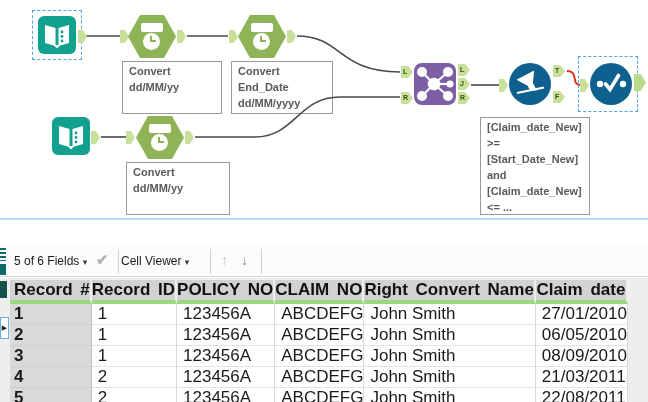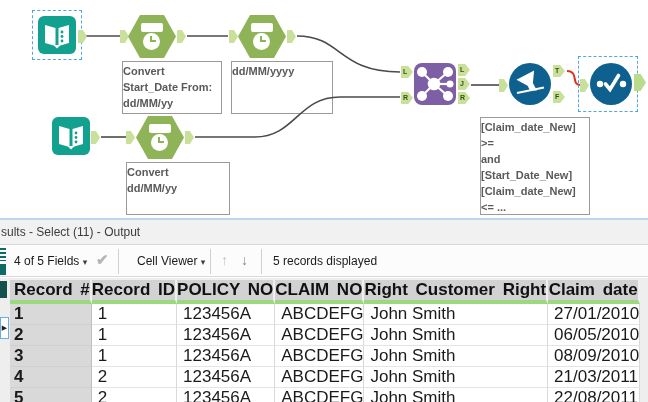--- a/index.html
+++ b/index.html
@@ -15,21 +15,21 @@
   .hex { width:48px; height:43px; background:#8FB457; clip-path:polygon(25% 0,75% 0,100% 50%,75% 100%,25% 100%,0 50%); position:relative; }
   .dt-card { position:absolute; left:13px; top:8px; width:22px; height:9px; background:#fff; border-radius:2px; }
   .dt-clock { position:absolute; left:15px; top:18px; width:17px; height:17px; background:#fff; border-radius:50%; }
   .dt-clock::before { content:""; position:absolute; left:7px; top:3px; width:2px; height:6px; background:#8FB457; }
   .dt-clock::after  { content:""; position:absolute; left:8px; top:7px; width:5px; height:2px; background:#8FB457; }
   .join-sq { width:42px; height:42px; border-radius:8px; background:#7D5FA5; }
   .circ { width:42px; height:42px; border-radius:50%; background:#0E608F; }
   .pent { position:absolute; width:9px; height:13px; background:#C9E09A; clip-path:polygon(0 0,55% 0,100% 50%,55% 100%,0 100%); }
   .pent-l { width:12px; height:12px; font-size:7px; font-weight:bold; color:#33510f; line-height:12px; text-align:left; padding-left:2px; background:#C9E09A; clip-path:polygon(0 0,60% 0,100% 50%,60% 100%,0 100%); position:absolute; }
   .pent-big { position:absolute; width:12px; height:17px; background:#B9DC8A; clip-path:polygon(0 0,55% 0,100% 50%,55% 100%,0 100%); }
-  .ann { position:absolute; background:#fff; border:1px solid #9a9a9a; color:#5a5a5a; font-size:11px; font-weight:bold; line-height:16px; padding:1px 0; }
+  .ann { position:absolute; background:#fff; border:1px solid #9a9a9a; color:#5a5a5a; font-size:11px; font-weight:bold; line-height:16px; padding:1px 6px; }
   #wires { position:absolute; left:0; top:0; width:648px; height:218px; pointer-events:none; }
 
   
   #divider { position:absolute; left:0; top:218px; width:648px; height:2px; background:#bcd6ee; }
   #res-header { position:absolute; left:0; top:220px; width:648px; height:25px; background:#f1f1f1; border-bottom:1px solid #d8d8d8; color:#3c3c3c; font-size:12px; line-height:25px; }
   #res-header span { padding-left:1px; }
   #res-toolbar { position:absolute; left:0; top:246px; width:648px; height:31px; background:#fcfcfc; border-bottom:1px solid #d9d9d9; }
   .tb-item { position:absolute; top:8px; font-size:12px; color:#1a1a1a; white-space:nowrap; }
   .tb-sep { position:absolute; top:3px; width:1px; height:25px; background:#d0d0d0; }
   .tb-caret { color:#404040; font-size:9px; }
@@ -47,35 +47,35 @@
 </style>
 </head>
 <body>
 
 <div id="app">
 
   <div id="canvas">
 
     <div class="ann" style="left:122px;top:61px;width:100px;height:53px;">
       <div>Convert</div>
-      <div>Start_Date From:</div>
       <div>dd/MM/yy</div>
     </div>
     <div class="ann" style="left:231px;top:61px;width:102px;height:53px;">
+      <div>Convert End_Date</div>
       <div>dd/MM/yyyy</div>
     </div>
     <div class="ann" style="left:126px;top:162px;width:104px;height:53px;">
       <div>Convert</div>
       <div>dd/MM/yy</div>
     </div>
     <div class="ann" style="left:480px;top:117px;width:110px;height:98px;">
       <div>[Claim_date_New]</div>
       <div>&gt;=</div>
+      <div>[Start_Date_New]</div>
       <div>and</div>
-      <div>[Start_Date_New]</div>
       <div>[Claim_date_New]</div>
       <div>&lt;= ...</div>
     </div>
 
     <svg id="wires">
       <path d="M86 36 H120" stroke="#4a4a4a" stroke-width="1.6" fill="none"></path>
       <path d="M187 36 H228" stroke="#4a4a4a" stroke-width="1.6" fill="none"></path>
       <path d="M297 36 C 342 36, 338 72, 400 72" stroke="#4a4a4a" stroke-width="1.6" fill="none"></path>
       <path d="M101 137 H126" stroke="#4a4a4a" stroke-width="1.6" fill="none"></path>
       <path d="M195 137 H255 C 295 137, 298 97, 340 97 H400" stroke="#4a4a4a" stroke-width="1.6" fill="none"></path>
@@ -187,50 +187,44 @@
           <path d="M15.5 21 L20 26.5 L28.5 12.5" stroke="#fff" stroke-width="3.6" fill="none" stroke-linecap="round"></path>
           <circle cx="33" cy="21" r="3.2" fill="#fff"></circle>
         </svg>
       </div>
     </div>
     <div class="pent-big" style="left:634px;top:74px;"></div>
   </div>
 
   <div id="divider"></div>
 
-  <div id="res-header">
-    <span>sults - Select (11) - Output</span>
-  </div>
 
   <div id="res-toolbar">
     <div class="rail-frag rail-stripes" style="left:0;top:2px;width:6px;height:13px;"></div>
     <div class="rail-frag" style="left:0;top:18px;width:6px;height:11px;"></div>
     <div class="tb-item" style="left:14px;">
-      <span>4 of 5 Fields</span>
+      <span>5 of 6 Fields</span>
       <span class="tb-caret">▾</span>
     </div>
     <div class="tb-item" style="left:96px;top:5px;color:#b5b5b5;font-size:15px;font-weight:bold;">
       <span>✔</span>
     </div>
     <div class="tb-sep" style="left:118px;"></div>
-    <div class="tb-item" style="left:137px;">
+    <div class="tb-item" style="left:121px;">
       <span>Cell Viewer</span>
       <span class="tb-caret">▾</span>
     </div>
     <div class="tb-sep" style="left:210px;"></div>
     <div class="tb-item" style="left:221px;top:6px;color:#c4c4c4;font-size:14px;">
       <span>↑</span>
     </div>
     <div class="tb-item" style="left:241px;top:6px;color:#8a8a8a;font-size:14px;">
       <span>↓</span>
     </div>
     <div class="tb-sep" style="left:261px;"></div>
-    <div class="tb-item" style="left:273px;">
-      <span>5 records displayed</span>
-    </div>
   </div>
 
   <div id="res-body"></div>
 
   <div class="rail-frag" style="left:0;top:281px;width:7px;height:17px;background:#14514d;"></div>
   <div id="rail-toggle">
     <span>▶</span>
   </div>
 
   <table id="grid">
@@ -241,21 +235,21 @@
       <col style="width:84px">
         <col style="width:144px">
         <col style="width:90px">
     </colgroup>
     <thead>
       <tr>
         <th class="first">Record #</th>
         <th>Record ID</th>
         <th>POLICY NO</th>
         <th>CLAIM NO</th>
-        <th>Right Customer Right</th>
+        <th>Right Convert Name</th>
         <th>Claim date</th>
       </tr>
     </thead>
     <tbody>
       <tr>
         <td class="rownum">1</td>
         <td>1</td>
         <td>123456A</td>
         <td>ABCDEFG</td>
         <td>John Smith</td>

